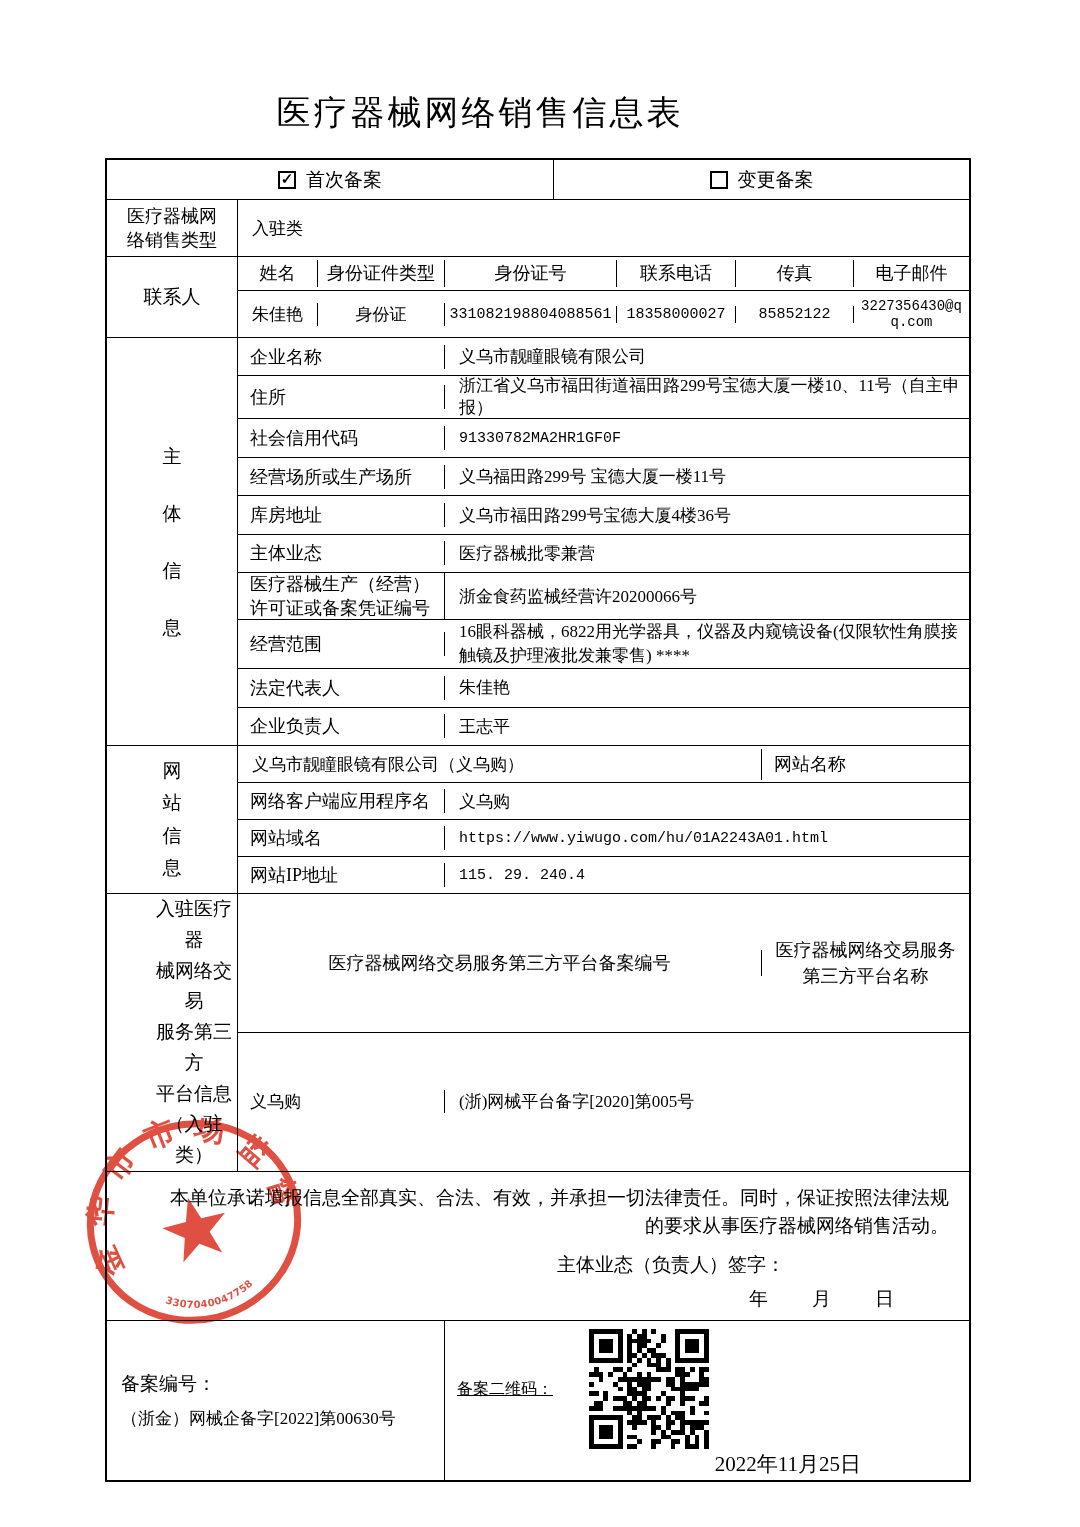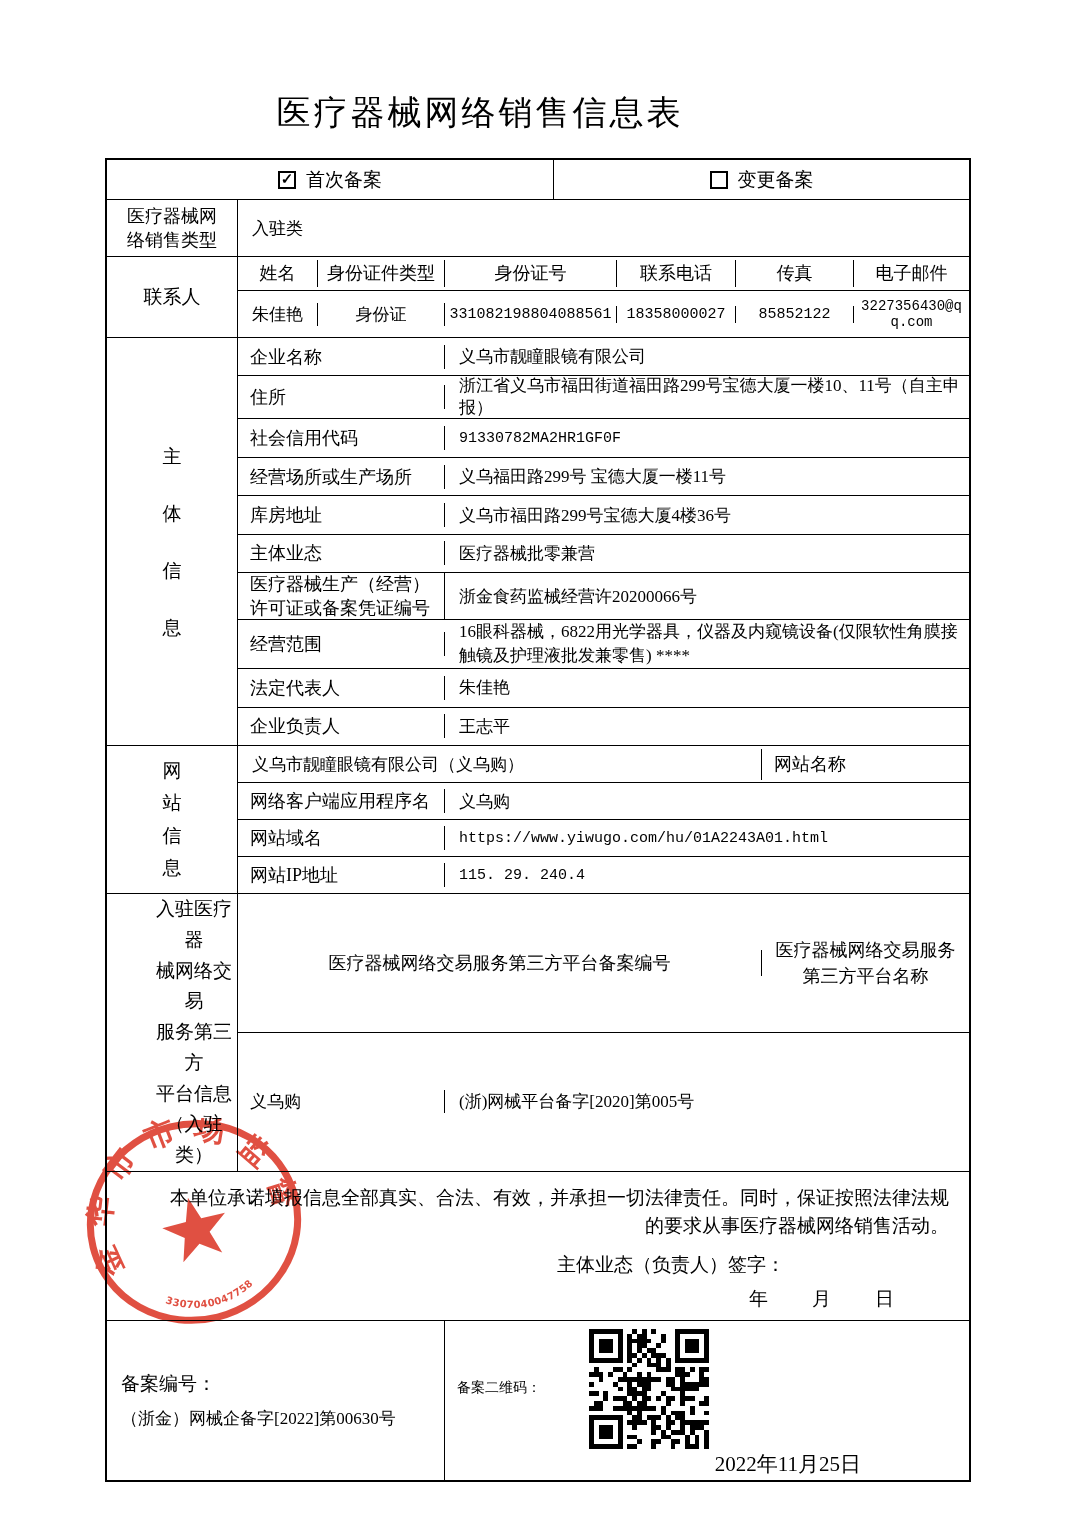--- a/index.html
+++ b/index.html
@@ -51,21 +51,21 @@
   .hdr{font-size:18px;line-height:1.45;}
   .decl-cell{display:block;padding:12px 20px 6px 20px;font-size:19px;line-height:1.5;}
   .decl-text{text-indent:2em;margin:0;text-align:right;}
   .sig-line{margin:10px 0 0 430px;font-size:19px;}
   .date-line{margin:6px 0 0 622px;font-size:19px;letter-spacing:2px;}
   .foot-left{flex:0 0 338px;flex-direction:column;align-items:flex-start;justify-content:center;
              gap:10px;padding-left:14px;box-sizing:border-box;white-space:nowrap;}
   .foot-no-label{font-size:19px;}
   .foot-no{font-size:17px;}
   .foot-right{flex:1;}
-  .qr-label{position:absolute;left:12px;top:58px;font-size:14px;}
+  .qr-label{position:absolute;left:12px;top:58px;font-size:16px;text-decoration:underline;}
   .qr-box{position:absolute;left:144px;top:8px;width:120px;height:120px;}
   .foot-date{position:absolute;right:108px;top:129px;font-size:21px;}
   .seal{
     position:absolute;left:82px;top:1118px;width:224px;height:216px;
     mix-blend-mode:multiply;opacity:0.88;pointer-events:none;z-index:5;
   }
   .break-all{word-break:break-all;}
 </style>
 </head>
 <body>

